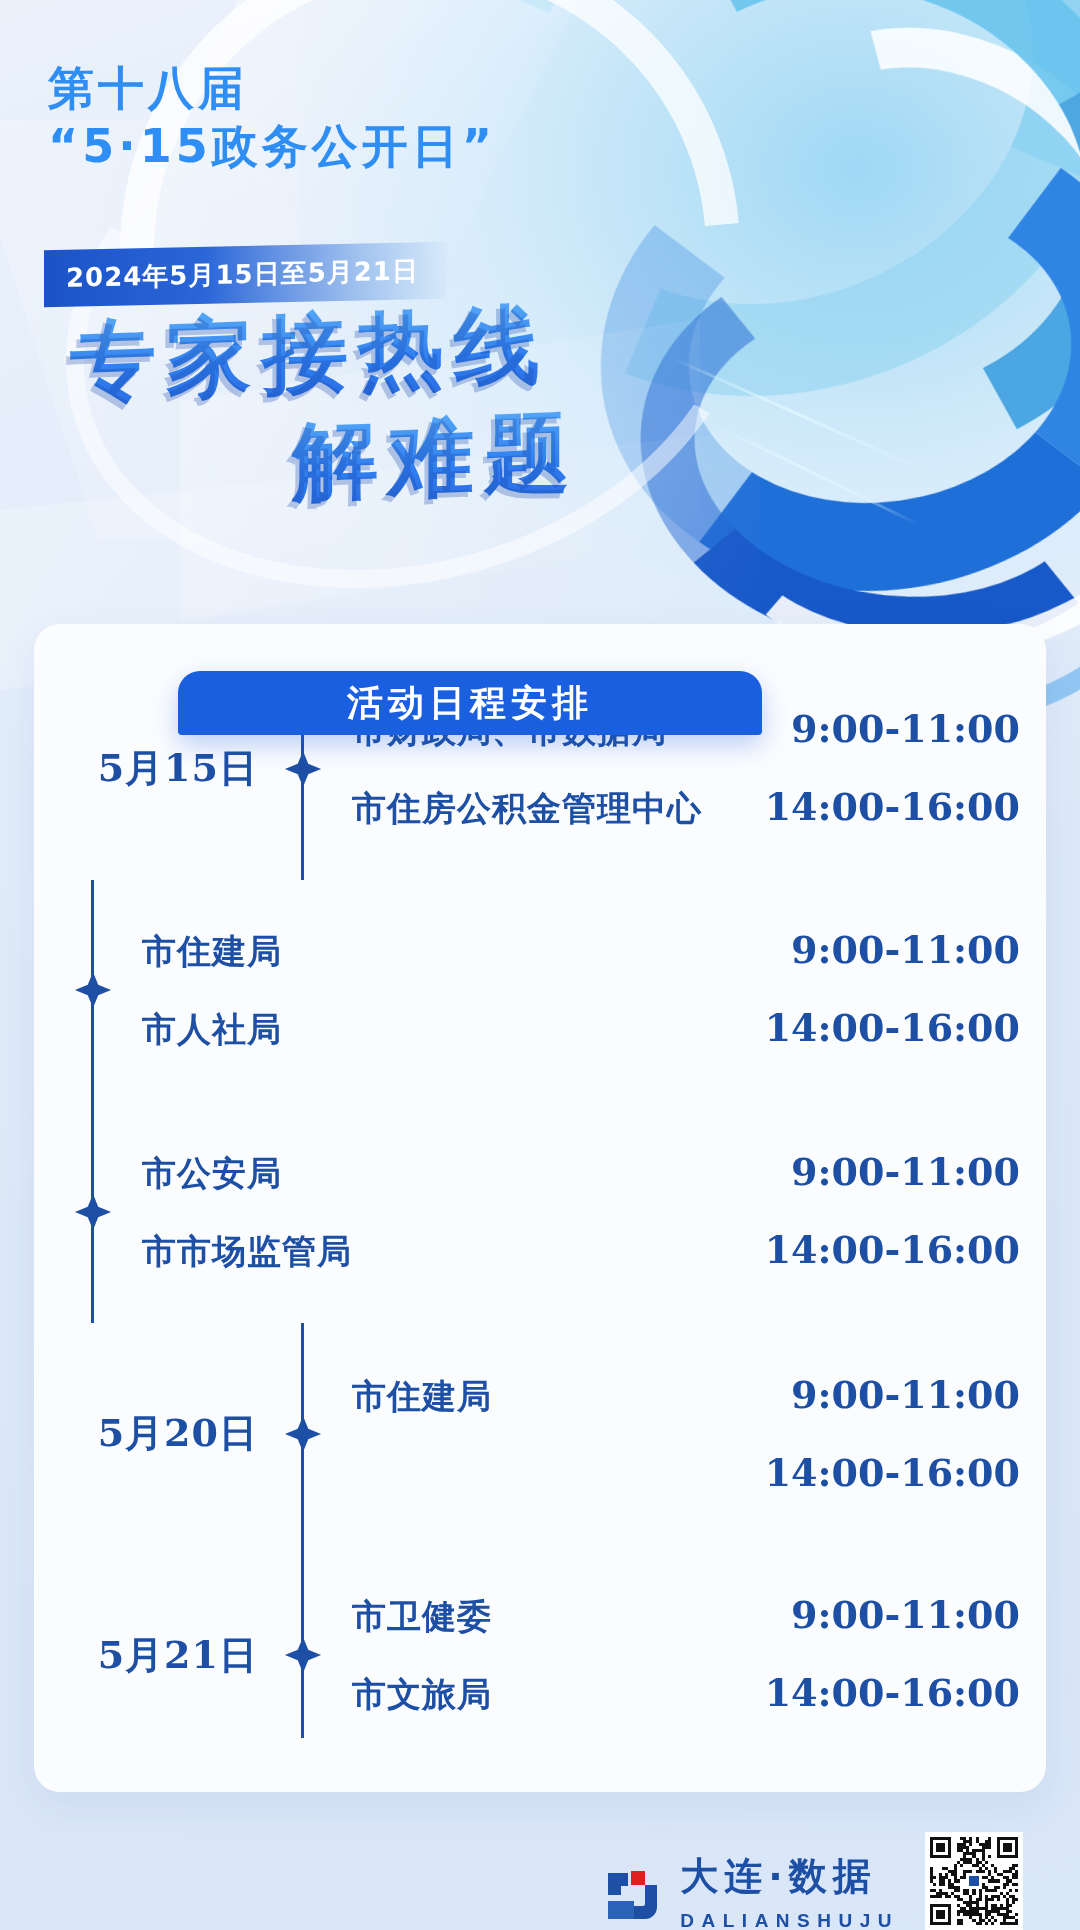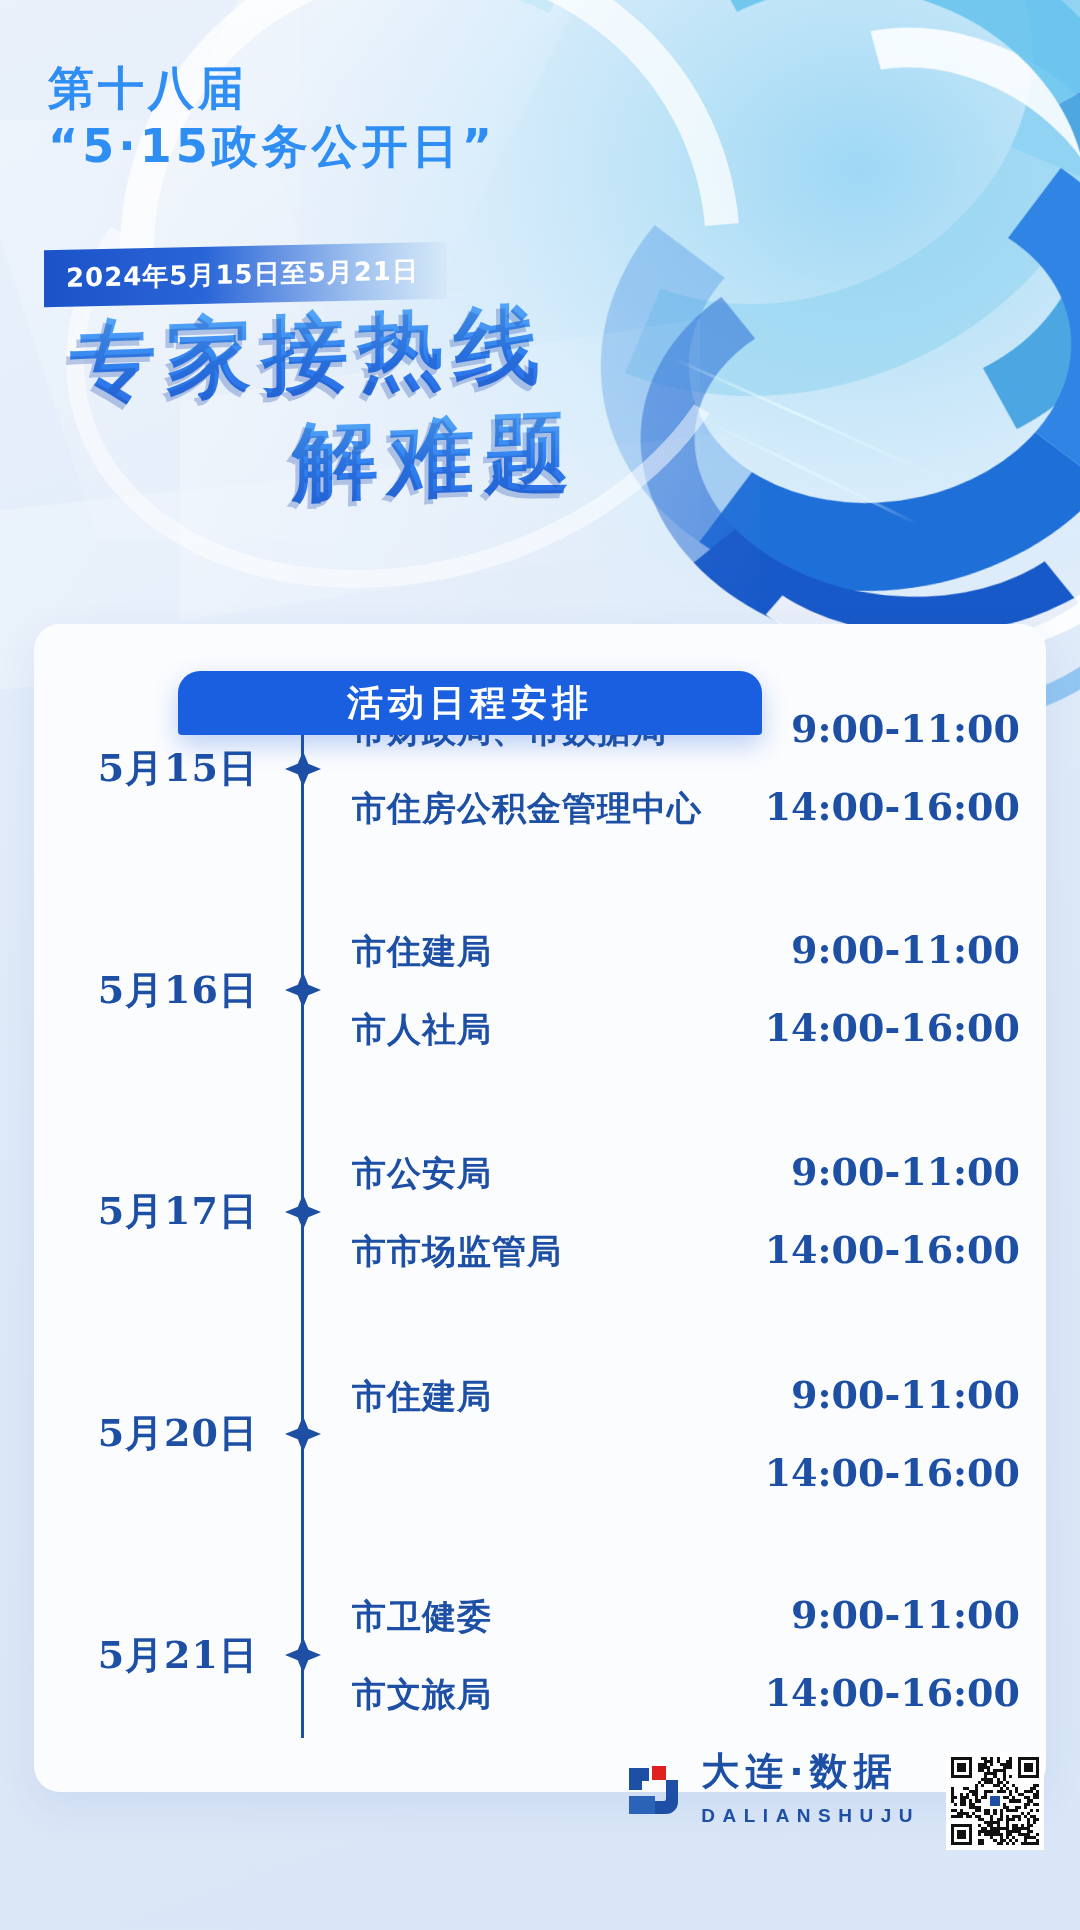--- a/index.html
+++ b/index.html
@@ -296,23 +296,23 @@
     white-space: nowrap;
   }
 
   
   .footer {
     position: absolute;
     z-index: 6;
     left: 0; right: 0; bottom: 0;
     height: 178px;
     display: flex;
-    align-items: flex-start;
+    align-items: flex-end;
     justify-content: flex-end;
-    padding-right: 36px;
+    padding-right: 57px;
     gap: 26px;
   }
 
   .brand { display: flex; align-items: center; gap: 18px; }
 
   .brand-mark {
     width: 58px; height: 58px;
     position: relative;
   }
   .brand-text { line-height: 1; }
@@ -396,42 +396,40 @@
               <div class="ev-name">市财政局、市数据局</div>
               <div class="ev-time">9:00-11:00</div>
             </div>
             <div class="event">
               <div class="ev-name">市住房公积金管理中心</div>
               <div class="ev-time">14:00-16:00</div>
             </div>
           </div>
         </div>
         <div class="row">
-          <div class="date-col">5月16日</div>
           <div class="timeline-col">
             <div class="tl-line"></div>
             <div class="tl-star">
               <svg viewBox="0 0 40 40" width="38" height="38" aria-hidden="true">
                 <path d="M20 1 L25.5 14.5 L39 20 L25.5 25.5 L20 39 L14.5 25.5 L1 20 L14.5 14.5 Z" fill="#1d4fa5"></path>
               </svg>
             </div>
           </div>
           <div class="events">
             <div class="event">
               <div class="ev-name">市住建局</div>
               <div class="ev-time">9:00-11:00</div>
             </div>
             <div class="event">
               <div class="ev-name">市人社局</div>
               <div class="ev-time">14:00-16:00</div>
             </div>
           </div>
         </div>
         <div class="row">
-          <div class="date-col">5月17日</div>
           <div class="timeline-col">
             <div class="tl-line"></div>
             <div class="tl-star">
               <svg viewBox="0 0 40 40" width="38" height="38" aria-hidden="true">
                 <path d="M20 1 L25.5 14.5 L39 20 L25.5 25.5 L20 39 L14.5 25.5 L1 20 L14.5 14.5 Z" fill="#1d4fa5"></path>
               </svg>
             </div>
           </div>
           <div class="events">
             <div class="event">

